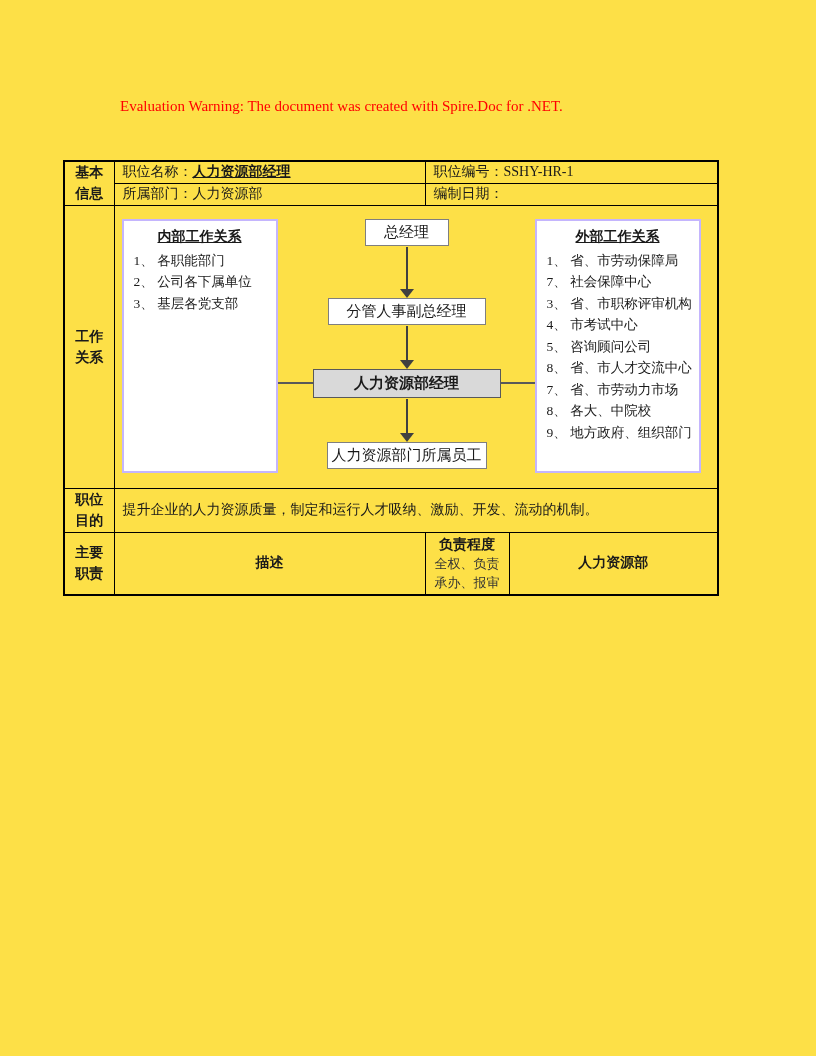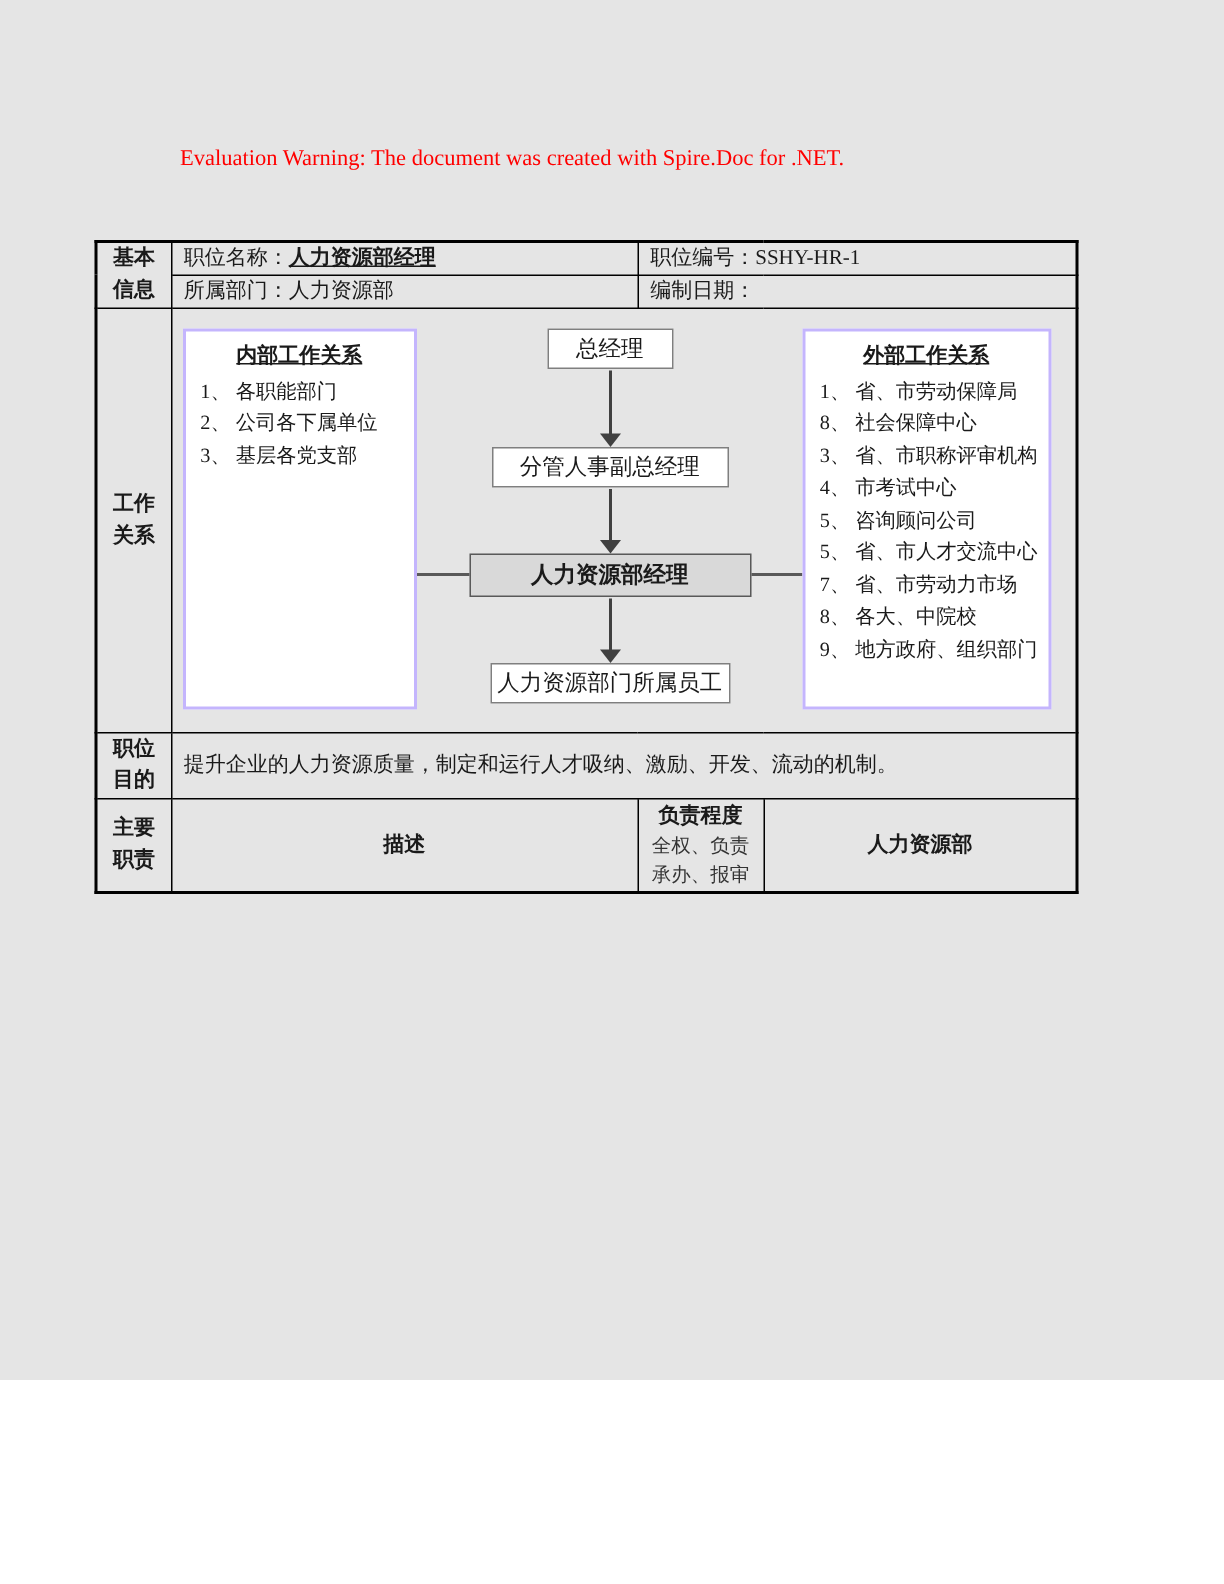--- a/index.html
+++ b/index.html
@@ -1,20 +1,20 @@
 <!DOCTYPE html>
 <html><head>
 <meta charset="utf-8">
 <style>
   * { margin:0; padding:0; box-sizing:border-box; }
   html,body { background:#ffffff; }
   .page {
     position:relative;
-    width:816px; height:920px;
-    background:#e5e5e5;
+    width:816px; height:1056px;
+    background:#fde047;
     font-family:"Liberation Serif","DejaVu Serif",serif;
     color:#1a1a1a;
     overflow:hidden;
     margin:0 auto;
   }
   .warning {
     position:absolute; left:120px; top:98px;
     font-size:15px; color:#ff0000;
     font-family:"Liberation Serif","DejaVu Serif",serif;
   }
@@ -153,25 +153,25 @@
           <div class="v-line v2"></div>
           <div class="arrow-head ah2"></div>
           <div class="v-line v3"></div>
           <div class="arrow-head ah3"></div>
           <div class="h-line hl-left"></div>
           <div class="h-line hl-right"></div>
 
           <div class="rel-box external-box">
             <div class="rel-title">外部工作关系</div>
             <div class="rel-item">1、 省、市劳动保障局</div>
-            <div class="rel-item">8、 社会保障中心</div>
+            <div class="rel-item">7、 社会保障中心</div>
             <div class="rel-item">3、 省、市职称评审机构</div>
             <div class="rel-item">4、 市考试中心</div>
             <div class="rel-item">5、 咨询顾问公司</div>
-            <div class="rel-item">5、 省、市人才交流中心</div>
+            <div class="rel-item">8、 省、市人才交流中心</div>
             <div class="rel-item">7、 省、市劳动力市场</div>
             <div class="rel-item">8、 各大、中院校</div>
             <div class="rel-item">9、 地方政府、组织部门</div>
           </div>
 
         </div>
       </td>
     </tr>
 
     <tr class="r4">

